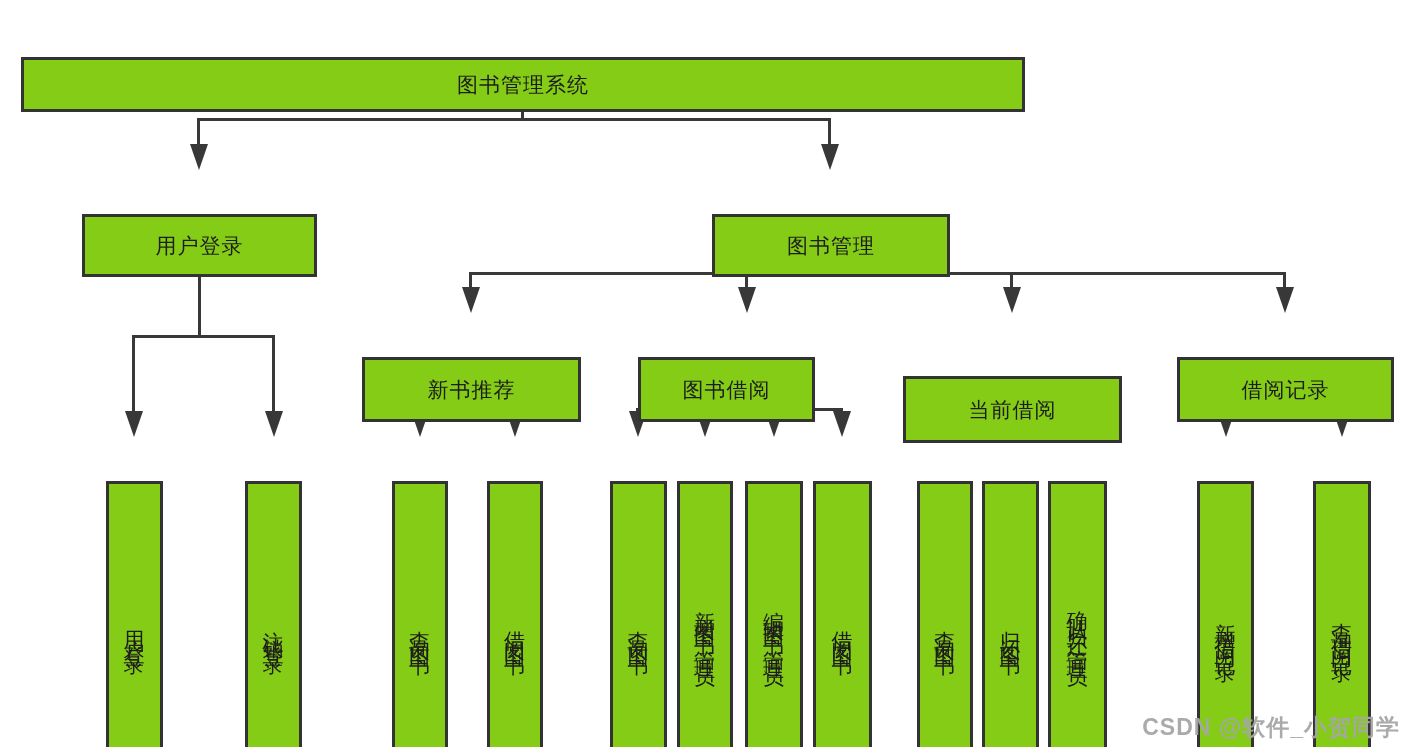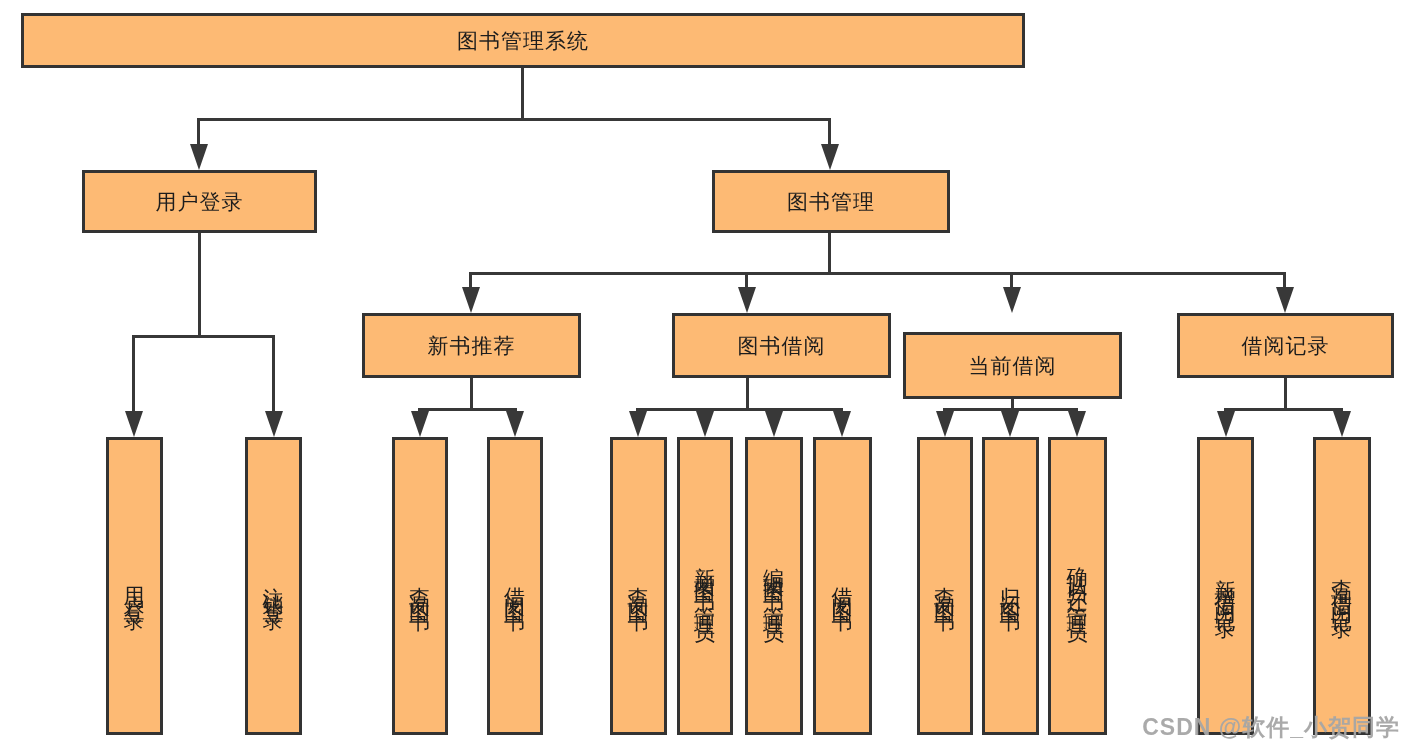--- a/index.html
+++ b/index.html
@@ -1,25 +1,26 @@
 <!DOCTYPE html>
 <html><head>
 <meta charset="utf-8">
 <style>
   html,body{margin:0;padding:0;background:#ffffff;}
   #stage{
     position:relative;width:1405px;height:747px;background:#ffffff;overflow:hidden;
     font-family:"Liberation Sans","DejaVu Sans",sans-serif;
   }
   .box{
-    position:absolute;box-sizing:border-box;background:#fdba74;
+    position:absolute;box-sizing:border-box;background:#84cc16;
     border:3px solid #333333;color:#1d1d1d;
     display:flex;align-items:center;justify-content:center;
     font-size:21px;letter-spacing:1px;text-align:center;
     z-index:2;
+    margin-top:44px;
   }
   .leaf{top:437px;height:298px;}
   .vspan{
     writing-mode:vertical-rl;text-orientation:mixed;
     letter-spacing:8px;line-height:1;display:block;
   }
   .hline,.vline{position:absolute;background:#383838;z-index:1;}
   .hline{height:3px;}
   .vline{width:3px;}
   .arrow{
@@ -105,21 +106,21 @@
   <div class="box" style="left:82px;top:170px;width:235px;height:63px">
     <span>用户登录</span>
   </div>
   <div class="box" style="left:712px;top:170px;width:238px;height:63px">
     <span>图书管理</span>
   </div>
 
   <div class="box" style="left:362px;top:313px;width:219px;height:65px">
     <span>新书推荐</span>
   </div>
-  <div class="box" style="left:672px;top:313px;width:219px;height:65px">
+  <div class="box" style="left:638px;top:313px;width:177px;height:65px">
     <span>图书借阅</span>
   </div>
   <div class="box" style="left:903px;top:332px;width:219px;height:67px">
     <span>当前借阅</span>
   </div>
   <div class="box" style="left:1177px;top:313px;width:217px;height:65px">
     <span>借阅记录</span>
   </div>
 
   <div class="box leaf" style="left:106px;width:57px">

